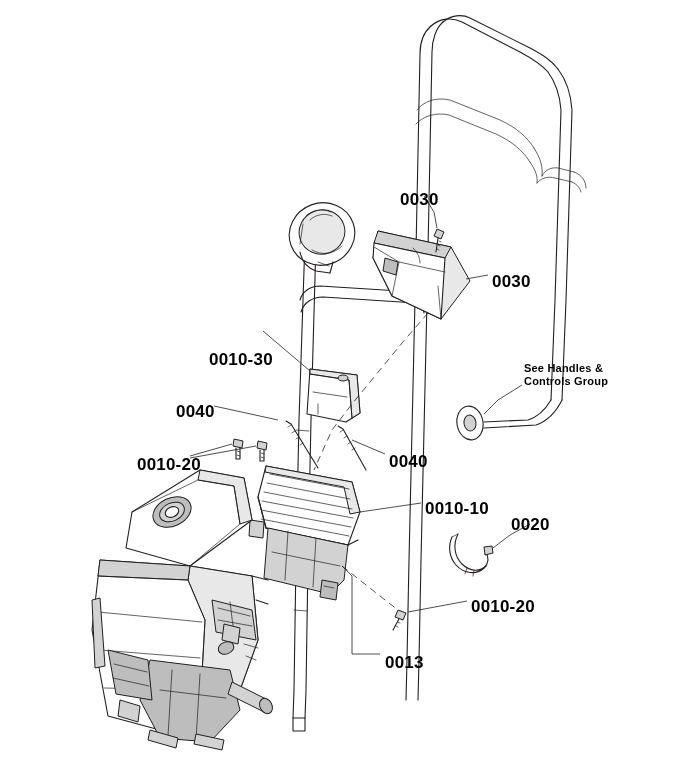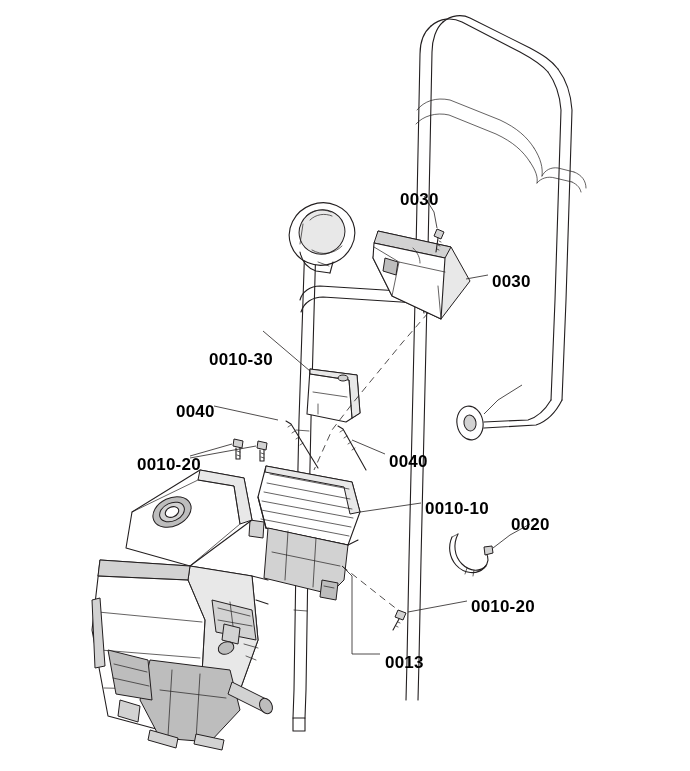--- a/index.html
+++ b/index.html
@@ -296,14 +296,18 @@
   <div class="callout" style="left:492px; top:272px;">0030</div>
   <div class="callout" style="left:209px; top:327px;margin-top:23px;">0010-30</div>
   <div class="callout" style="left:176px; top:402px;">0040</div>
   <div class="callout" style="left:137px; top:455px;">0010-20</div>
   <div class="callout" style="left:389px; top:452px;">0040</div>
   <div class="callout" style="left:425px; top:499px;text-align:center;">0010-10</div>
   <div class="callout" style="left:511px; top:515px;">0020</div>
   <div class="callout" style="left:471px; top:597px;">0010-20</div>
   <div class="callout" style="left:385px; top:653px;">0013</div>
 
+  <div class="note" style="left:524px; top:362px;">
+    <span>See Handles &amp;</span>
+    <span>Controls Group</span>
+  </div>
 
 </div>
 
 </body></html>

